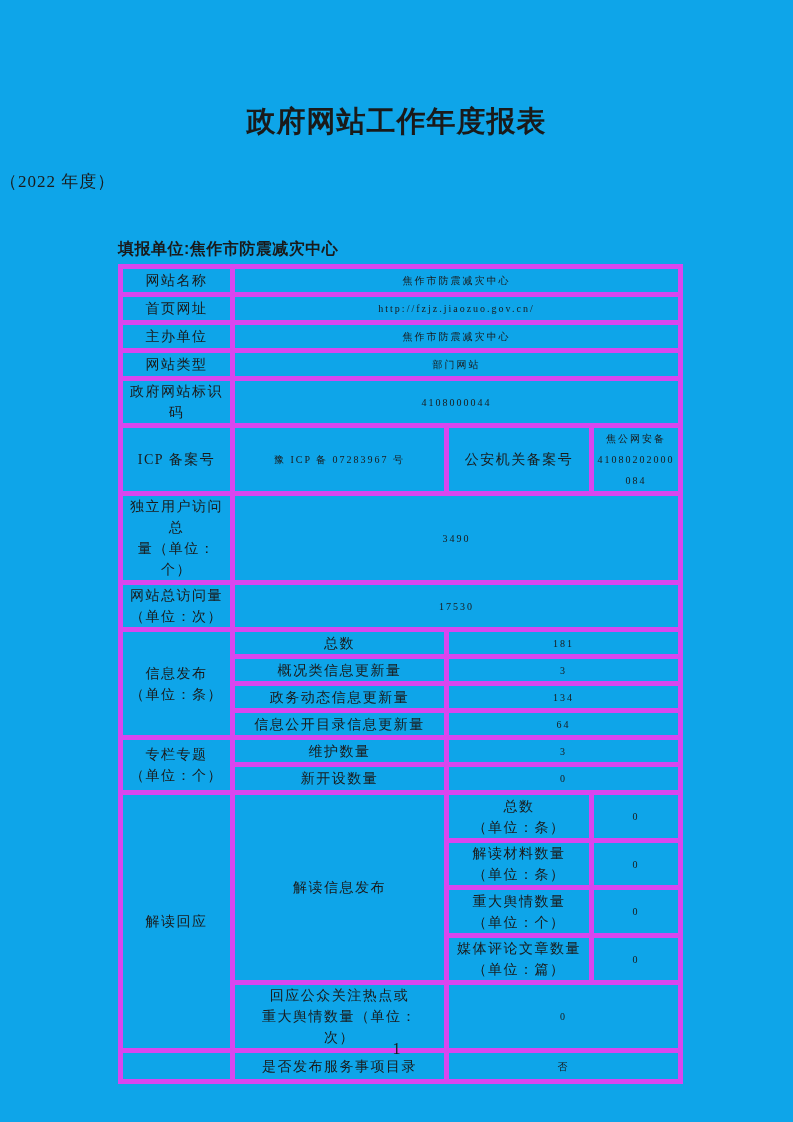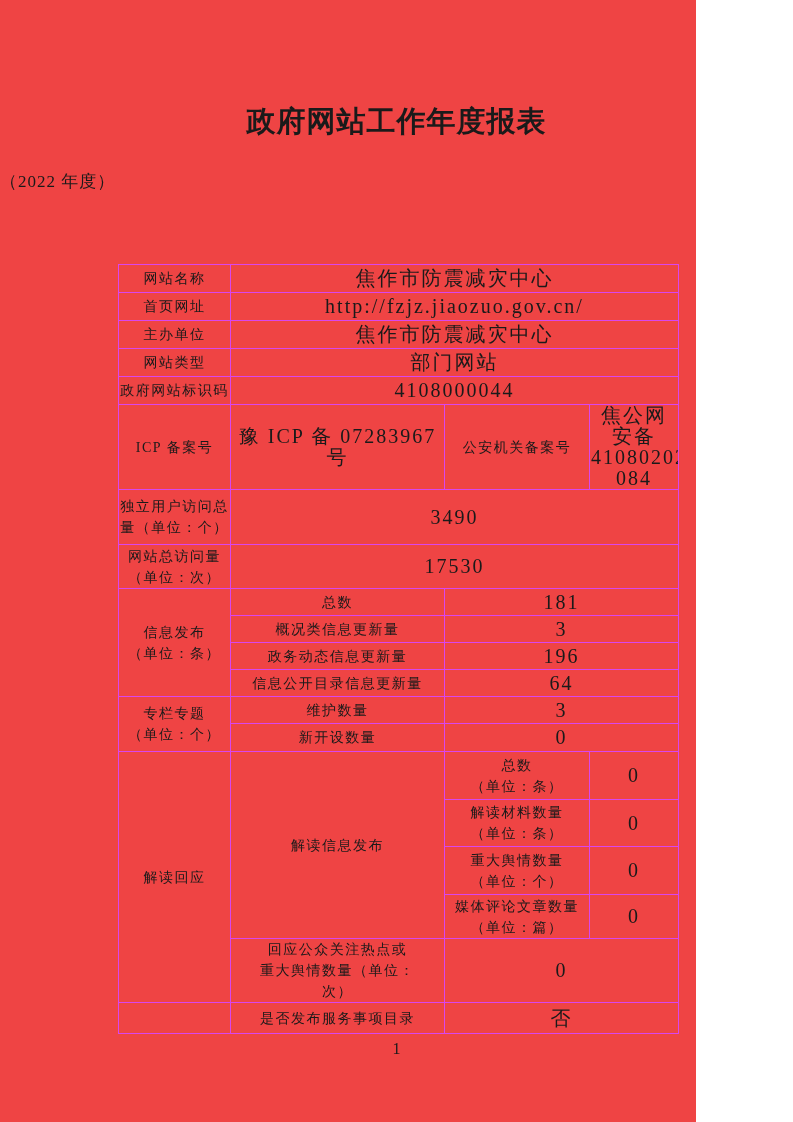--- a/index.html
+++ b/index.html
@@ -2,21 +2,21 @@
 <html><head>
 <meta charset="utf-8">
 <style>
   * { box-sizing: border-box; }
   html, body { margin: 0; padding: 0; background: #ffffff; }
   body {
     width: 793px; height: 1122px;
     font-family: "Liberation Serif", "DejaVu Serif", serif;
     color: #1a1a1a;
   }
-  .page { position: relative; width: 696px; height: 1122px; background: #ef4444; overflow: hidden; }
+  .page { position: relative; width: 793px; height: 1122px; background: #0ea5e9; overflow: hidden; }
 
   .doc-title {
     position: absolute; top: 102px; left: 0; width: 793px;
     text-align: center;
     font-family: "Liberation Sans", "DejaVu Sans", sans-serif;
     font-weight: bold; font-size: 29px; letter-spacing: 1px;
     margin: 0;
   }
   .doc-subtitle {
     position: absolute; top: 170px; left: 0; width: 793px;
@@ -26,42 +26,43 @@
     position: absolute; top: 239px; left: 118px;
     font-family: "Liberation Sans", "DejaVu Sans", sans-serif;
     font-weight: bold; font-size: 16px; letter-spacing: 0.5px;
   }
 
   table.report {
     position: absolute; top: 264px; left: 118px;
     width: 560px; border-collapse: collapse; table-layout: fixed;
   }
   table.report td {
-    border: 1px solid #d946ef;
+    border: 5px solid #d946ef;
     text-align: center; vertical-align: middle;
     font-size: 14px; letter-spacing: 1.5px;
     line-height: 21px; padding: 0 1px;
     white-space: pre-line;
     overflow: hidden;
   }
   table.report td.val {
-    font-size: 20px; letter-spacing: 2px;
+    font-size: 10px; letter-spacing: 2px;
   }
   .page-number {
     position: absolute; top: 1040px; left: 0; width: 793px;
     text-align: center; font-size: 16px;
   }
 </style>
 </head>
 <body>
 
 <div class="page">
 
   <h1 class="doc-title">政府网站工作年度报表</h1>
   <div class="doc-subtitle">（2022 年度）</div>
+  <div class="unit-line">填报单位:焦作市防震减灾中心</div>
 
   <table class="report">
     <colgroup>
       <col style="width:112px">
       <col style="width:214px">
       <col style="width:145px">
       <col style="width:89px">
     </colgroup>
     <tbody>
       <tr style="height:28px">
@@ -108,21 +109,21 @@
 （单位：条）</td>
         <td>总数</td>
         <td colspan="2" class="val">181</td>
       </tr>
       <tr style="height:27px">
         <td>概况类信息更新量</td>
         <td colspan="2" class="val">3</td>
       </tr>
       <tr style="height:27px">
         <td>政务动态信息更新量</td>
-        <td colspan="2" class="val">196</td>
+        <td colspan="2" class="val">134</td>
       </tr>
       <tr style="height:27px">
         <td>信息公开目录信息更新量</td>
         <td colspan="2" class="val">64</td>
       </tr>
 
       <tr style="height:27px">
         <td rowspan="2">专栏专题
 （单位：个）</td>
         <td>维护数量</td>

